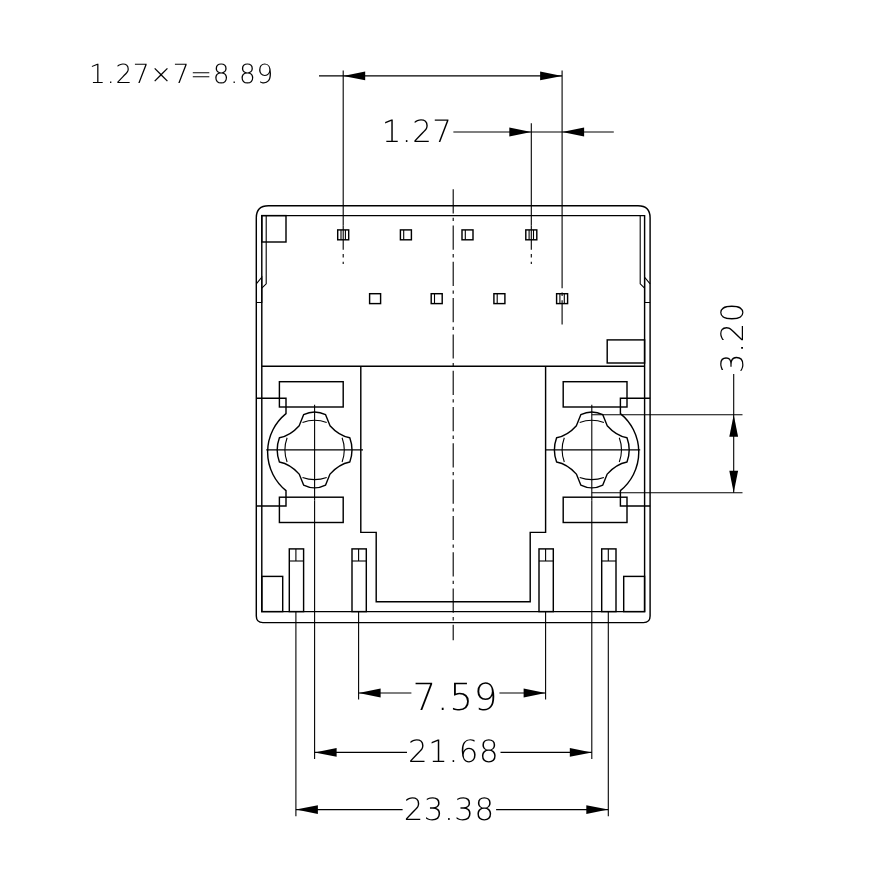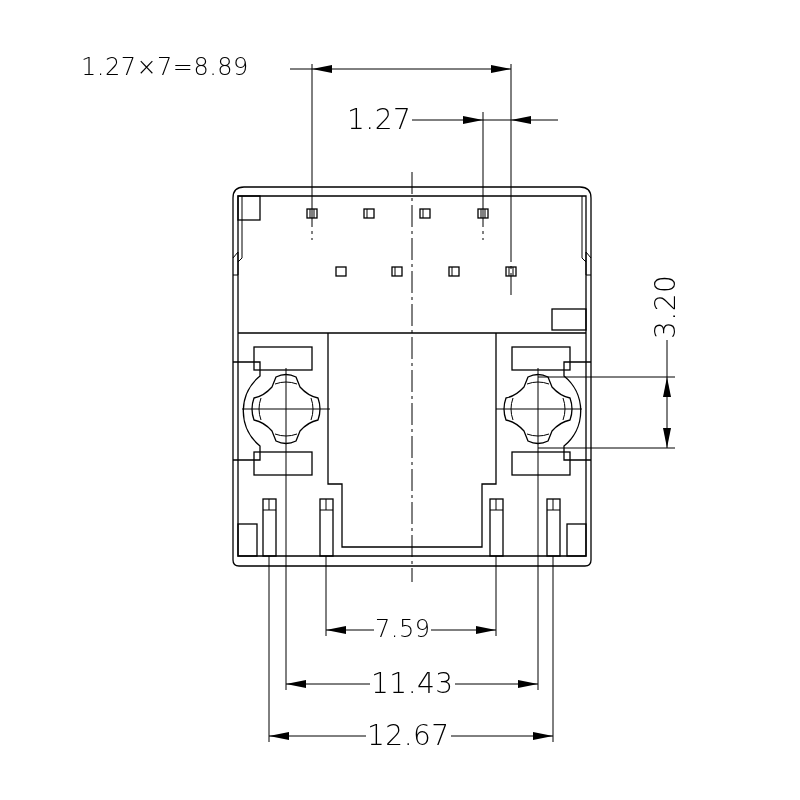--- a/index.html
+++ b/index.html
@@ -160,15 +160,15 @@
   <g>
     <line class="thin" x1="269" y1="736" x2="553" y2="736"></line>
     <polygon class="arw" points="269,736 289,732 289,740"></polygon>
     <polygon class="arw" points="553,736 533,732 533,740"></polygon>
   </g>
 </svg>
 
 <div class="lbl" style="left:80px; top:55px; font-size:24px;">1.27×7=8.89</div>
 <div class="lbl" style="left:346px; top:106px; font-size:28px;">1.27</div>
 <div class="lbl lbl-v" style="left:652px; top:340px; font-size:28px;">3.20</div>
-<div class="lbl" style="left:374px; top:617px; font-size:24px;text-align:center;">7.59</div>
-<div class="lbl" style="left:370px; top:670px; font-size:28px;">11.43</div>
-<div class="lbl" style="left:366px; top:722px; font-size:28px;">12.67</div>
+<div class="lbl" style="left:374px; top:617px; font-size:34px;text-align:center;">7.59</div>
+<div class="lbl" style="left:370px; top:670px; font-size:28px;">21.68</div>
+<div class="lbl" style="left:366px; top:722px; font-size:28px;">23.38</div>
 
 </body></html>

